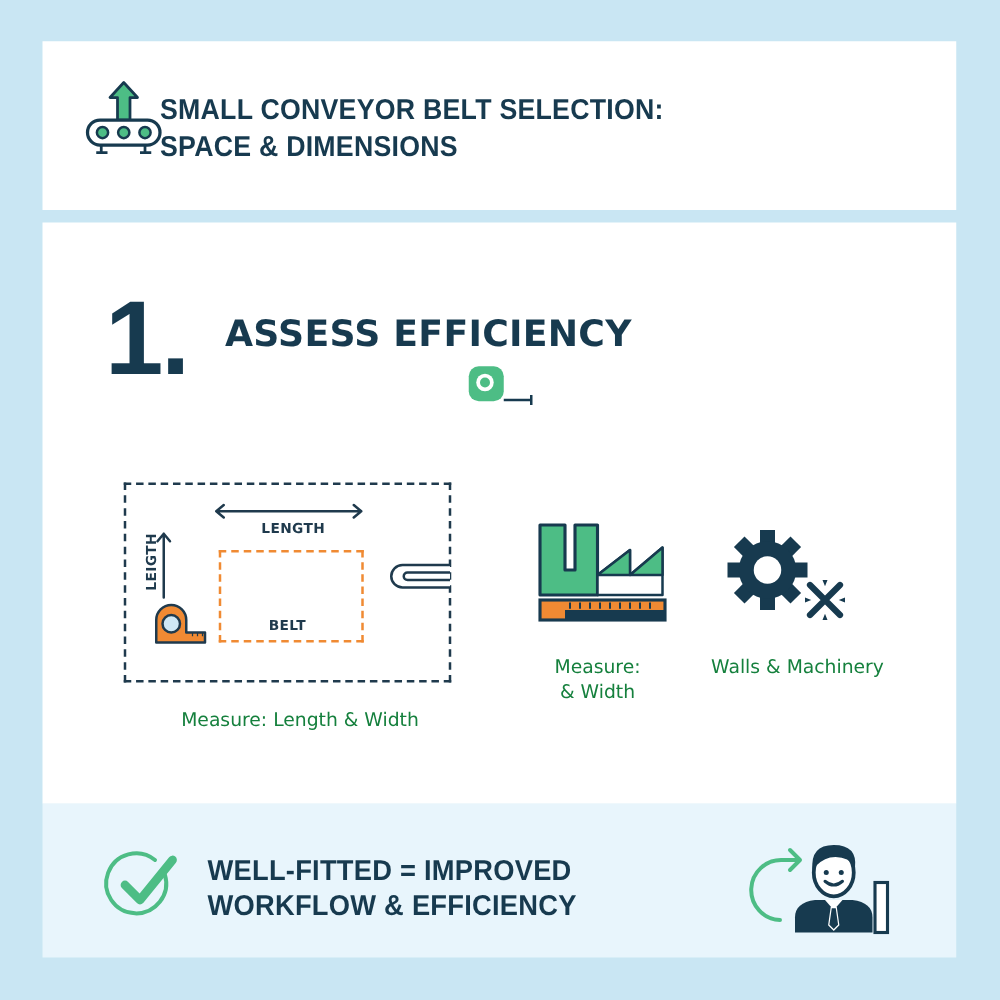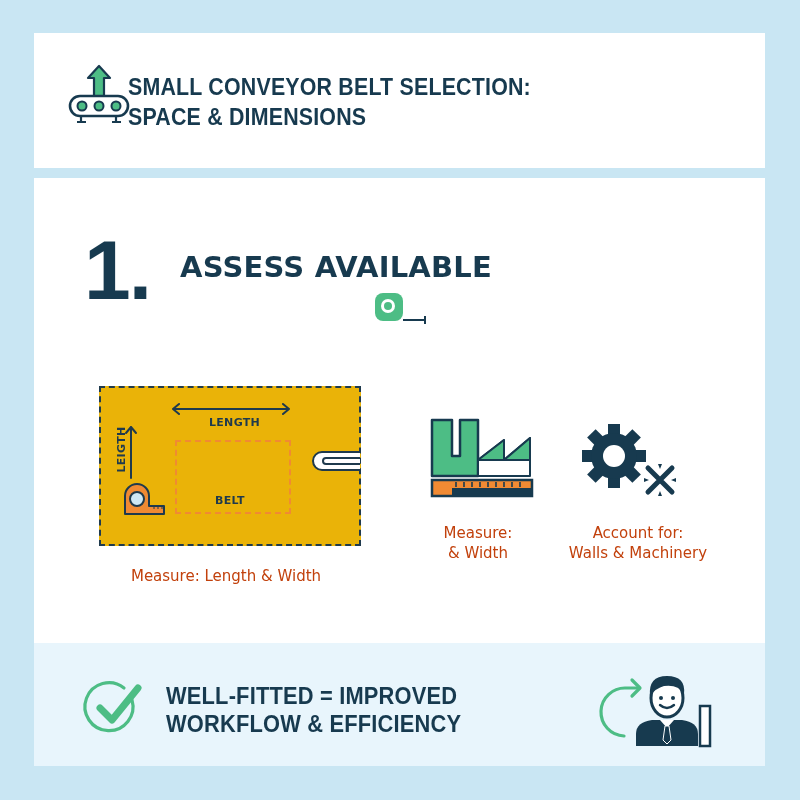--- a/index.html
+++ b/index.html
@@ -6,26 +6,26 @@
   body { width:800px; height:800px; background:#c9e6f3; position:relative; overflow:hidden;
          font-family:"DejaVu Sans", sans-serif; color:#173a4f; }
   .card { position:absolute; background:#ffffff; }
   #header-card { left:34px; top:33px; width:731px; height:135px; }
   #main-card { left:34px; top:178px; width:731px; height:465px; }
   #footer-card { left:34px; top:643px; width:731px; height:123px; background:#e8f5fc; }
   .title { position:absolute; font-weight:bold; color:#173a4f; letter-spacing:0.2px; }
   #header-title { left:128px; top:72px; font-size:23px; line-height:30px; font-family:"Liberation Sans", sans-serif; font-stretch:condensed; transform:scaleX(0.93); transform-origin:left; }
   #step-number { position:absolute; left:84px; top:228px; font-size:84px; font-weight:bold; line-height:84px; color:#173a4f; font-family:"Liberation Sans", sans-serif; letter-spacing:-2px;}
   #step-title { left:180px; top:250px; font-size:29px; line-height:34px; font-family:"DejaVu Sans", sans-serif; }
-  .caption { position:absolute; font-size:15px; color:#c2410c; text-align:center; line-height:20px; font-family:"DejaVu Sans", sans-serif; }
-  #diagram-caption { left:94px; top:566px; width:264px; }
+  .caption { position:absolute; font-size:15px; color:#15803d; text-align:center; line-height:20px; font-family:"DejaVu Sans", sans-serif; }
+  #diagram-caption { left:108px; top:566px; width:264px; }
   #factory-caption { left:418px; top:523px; width:120px; }
   #machinery-caption { left:548px; top:523px; width:180px; }
   #footer-title { left:166px; top:682px; font-size:23px; line-height:28px; font-family:"Liberation Sans", sans-serif; transform:scaleX(0.95); transform-origin:left; }
-  .diag { position:absolute; left:99px; top:386px; width:262px; height:160px; background:#eab308; border:2px dashed #1f3a4d; box-sizing:border-box; }
+  .diag { position:absolute; left:99px; top:386px; width:262px; height:160px; background:#ffffff; border:2px dashed #1f3a4d; box-sizing:border-box; }
   .diag-label { position:absolute; font-size:11px; font-weight:bold; color:#1f3a4d; letter-spacing:0.3px; }
   .inner-rect { position:absolute; left:74px; top:52px; width:116px; height:74px; border:2px dashed #f08a33; box-sizing:border-box; }
   svg { position:absolute; overflow:visible; }
 </style>
 </head>
 <body>
 
 <div class="card" id="header-card"></div>
 <svg style="left:66px;top:64px;" width="66" height="62" viewBox="0 0 66 62">
   <polygon points="33,2 22,14 28,14 28,32 38,32 38,14 44,14" fill="#4dbd85" stroke="#173a4f" stroke-width="2.2" stroke-linejoin="round"></polygon>
@@ -36,21 +36,21 @@
   <path d="M15,52 v6 M11,58 h9 M50,52 v6 M46,58 h9" stroke="#173a4f" stroke-width="2.2" fill="none"></path>
 </svg>
 <div class="title" id="header-title">
   <div>SMALL CONVEYOR BELT SELECTION:</div>
   <div>SPACE &amp; DIMENSIONS</div>
 </div>
 
 <div class="card" id="main-card"></div>
 <div id="step-number">1.</div>
 <div class="title" id="step-title">
-  <div>ASSESS AVAILABLE</div>
+  <div>ASSESS EFFICIENCY</div>
 </div>
 <svg style="left:372px;top:290px;" width="60" height="36" viewBox="0 0 60 36">
   <rect x="3" y="3" width="28" height="28" rx="8" fill="#4dbd85"></rect>
   <circle cx="16" cy="16" r="7" fill="#fff"></circle>
   <circle cx="16" cy="16" r="4" fill="#4dbd85"></circle>
   <path d="M31,30 h22 M53,26 v8" stroke="#173a4f" stroke-width="2" fill="none"></path>
 </svg>
 
 <div class="diag">
   <div class="inner-rect"></div>
@@ -103,21 +103,20 @@
     </g>
     <circle r="11" fill="#fff"></circle>
   </g>
   <g transform="translate(78,56)">
     <circle r="17" fill="#fff"></circle>
     <path d="M-12,-12 L12,12 M12,-12 L-12,12" stroke="#173a4f" stroke-width="5" stroke-linecap="round"></path>
     <path d="M-16,-2 l5,2 l-5,2 Z M16,-2 l-5,2 l5,2 Z M-2,-16 l2,5 l2,-5 Z M-2,16 l2,-5 l2,5 Z" fill="#173a4f"></path>
   </g>
 </svg>
 <div class="caption" id="machinery-caption">
-  <div>Account for:</div>
   <div>Walls &amp; Machinery</div>
 </div>
 
 <div class="card" id="footer-card"></div>
 <svg style="left:86px;top:680px;" width="62" height="56" viewBox="0 0 62 56">
   <path d="M46,20 A24,24 0 1 1 38,8" fill="none" stroke="#4dbd85" stroke-width="3.2" stroke-linecap="round"></path>
   <path d="M14,28 L26,40 L52,8" fill="none" stroke="#4dbd85" stroke-width="7" stroke-linecap="round" stroke-linejoin="round"></path>
 </svg>
 <div class="title" id="footer-title">
   <div>WELL-FITTED = IMPROVED</div>

